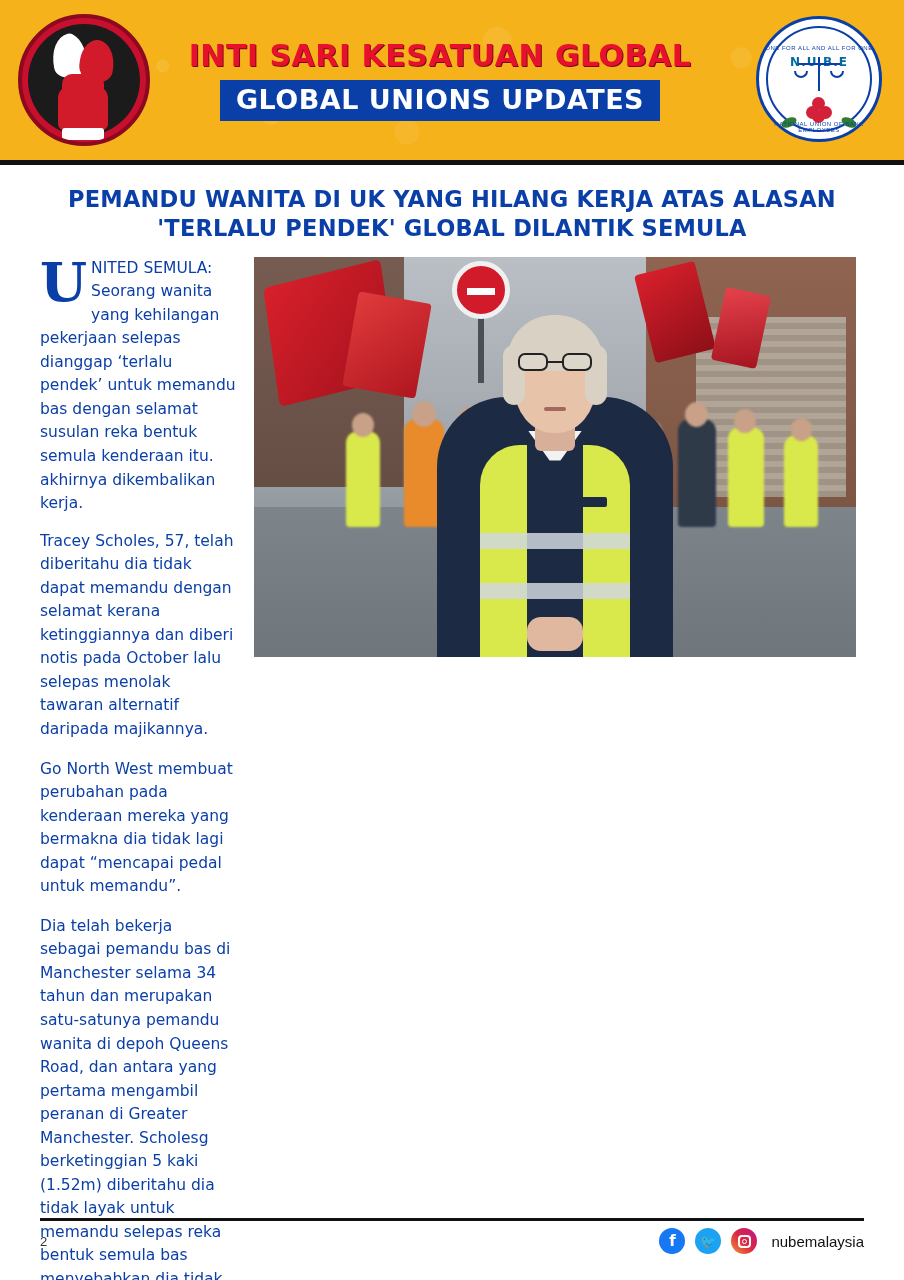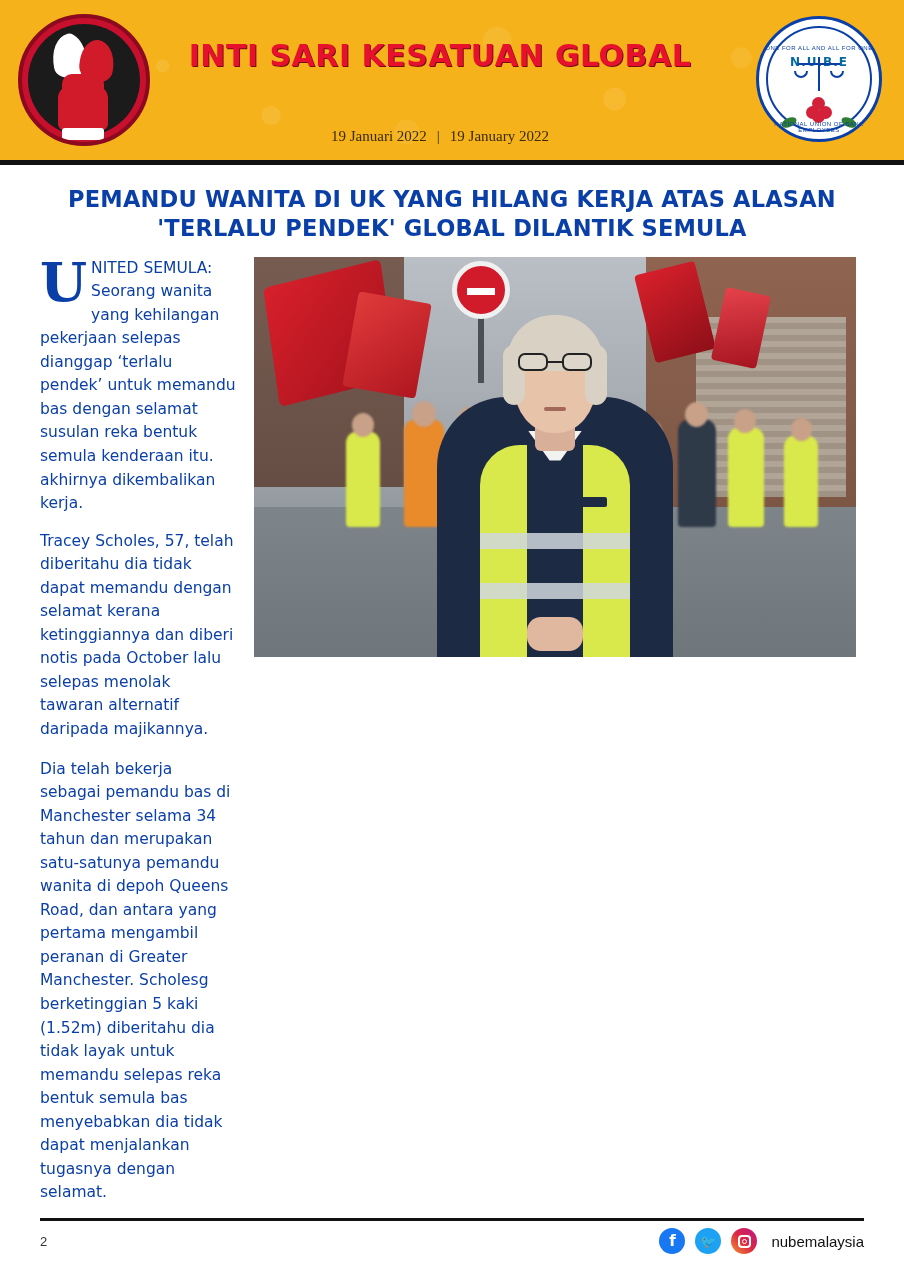--- a/index.html
+++ b/index.html
@@ -436,25 +436,23 @@
     <div class="logo-left">
       <div class="circ-inner"></div>
       <div class="faceA"></div>
       <div class="faceB"></div>
       <div class="fist"></div>
       <div class="wrist"></div>
     </div>
 
     <div class="title-block">
       <div class="title-ms">INTI SARI KESATUAN GLOBAL</div>
+      <div class="title-en">GLOBAL UNIONS UPDATES</div>
     </div>
 
-    <div class="date-row">
-      <span>19 Januari 2022</span><span class="sep">|</span><span>19 January 2022</span>
-    </div>
 
     <div class="logo-right">
       <div class="ring"></div>
       <div class="nube">N.U.B.E</div>
       <div class="arc-text">ONE FOR ALL AND ALL FOR ONE</div>
       <div class="scales">
         <div class="post"></div>
           <div class="beam"></div>
         <div class="panL"></div>
           <div class="panR"></div>
@@ -481,20 +479,21 @@
   <div class="content">
 
     <div class="top-row">
 
       <div class="col-left-top">
         <div class="dropcap-para">
           <span class="dropcap">U</span><span>NITED SEMULA: Seorang wanita yang kehilangan pekerjaan selepas dianggap ‘terlalu pendek’ untuk memandu bas dengan selamat susulan reka bentuk semula kenderaan itu. akhirnya dikembalikan kerja.</span>
         </div>
         <div style="height:14px"></div>
         <p class="ms">Tracey Scholes, 57, telah diberitahu dia tidak dapat memandu dengan selamat kerana ketinggiannya dan diberi notis pada October lalu selepas menolak tawaran alternatif daripada majikannya.</p>
+        <p class="ms">Go North West membuat perubahan pada kenderaan mereka yang bermakna dia tidak lagi dapat “mencapai pedal untuk memandu”.</p>
         <p class="ms">Dia telah bekerja sebagai pemandu bas di Manchester selama 34 tahun dan merupakan satu-satunya pemandu wanita di depoh Queens Road, dan antara yang pertama mengambil peranan di Greater Manchester. Scholesg berketinggian 5 kaki (1.52m) diberitahu dia tidak layak untuk memandu selepas reka bentuk semula bas menyebabkan dia tidak dapat menjalankan tugasnya dengan selamat.</p>
       </div>
 
       <div class="photo">
         <div class="sky"></div>
         <div class="wall-left"></div>
         <div class="wall-right"></div>
         <div class="shutter"></div>
         <div class="ground"></div>
 

